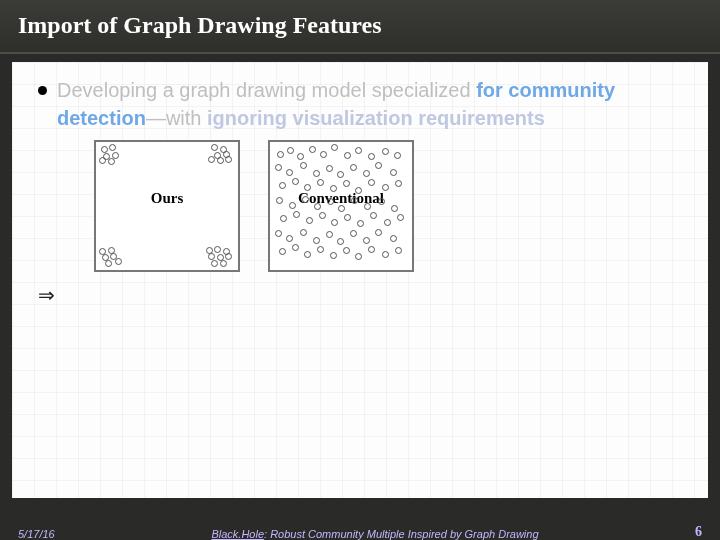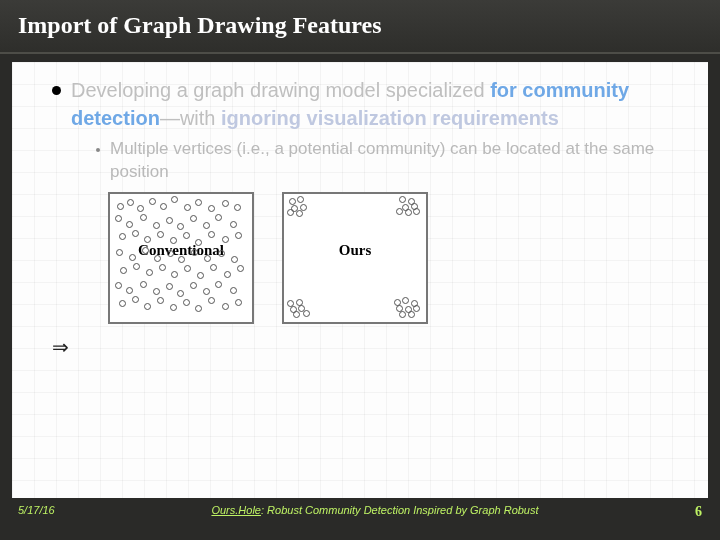--- a/index.html
+++ b/index.html
@@ -24,21 +24,21 @@
     position: absolute;
     left: 12px;
     right: 12px;
     top: 62px;
     bottom: 42px;
     background: #fdfdfd;
     background-image:
       linear-gradient(to right, rgba(0,0,0,0.04) 1px, transparent 1px),
       linear-gradient(to bottom, rgba(0,0,0,0.04) 1px, transparent 1px);
     background-size: 22px 22px;
-    padding: 14px 26px 10px 40px;
+    padding: 14px 26px 10px 26px;
     color: #222;
   }
   .bullet-row { display: flex; align-items: flex-start; gap: 10px; margin-bottom: 6px; }
   .bullet-dot { width: 9px; height: 9px; border-radius: 50%; background: #000; margin-top: 10px; flex: none; }
   .main-line { font-size: 20px; line-height: 1.4; font-family: 'Segoe UI', Arial, sans-serif; color: #bfbfbf; }
   .main-line .em1 { color: #6fa8e6; font-weight: bold; }
   .main-line .em2 { color: #bfc8e0; font-weight: bold; }
   .sub-row { display: flex; align-items: flex-start; gap: 10px; margin-left: 44px; margin-top: 4px; }
   .sub-dot { width: 4px; height: 4px; border-radius: 50%; background: #888; margin-top: 10px; flex: none; }
   .sub-text { font-size: 17px; line-height: 1.35; color: #b9b9b9; font-family: 'Segoe UI', Arial, sans-serif; }
@@ -46,23 +46,23 @@
   .figbox { width: 146px; height: 132px; border: 2px solid #777; background: #fff; position: relative; }
   .figlabel { position: absolute; left: 50%; transform: translateX(-50%); top: 48px; font-weight: bold; font-size: 15px; color: #000; white-space: nowrap; }
   .circle { position: absolute; width: 7px; height: 7px; border: 1.4px solid #555; border-radius: 50%; background: transparent; }
   .conclusion { display: flex; align-items: flex-start; gap: 8px; margin-top: 10px; font-size: 19px; line-height: 1.35; }
   .arrow { font-size: 20px; margin-top: 0px; }
   .footer {
     position: absolute;
     left: 0; right: 0; bottom: 0;
     height: 36px;
     display: flex;
-    align-items: flex-start;
+    align-items: flex-end;
     padding: 0 18px;
-    color: #bef264;
+    color: #c4b5fd;
     font-size: 12px;
   }
   .footer .date { width: 70px; font-style: italic; font-family: 'Trebuchet MS', sans-serif; font-size: 11px; }
   .footer .mid { flex: 1; text-align: center; font-style: italic; font-family: 'Trebuchet MS', sans-serif; font-size: 11px; }
   .footer .mid .bh { text-decoration: underline; }
   .footer .pg { width: 40px; text-align: right; font-weight: bold; font-size: 14px; }
 </style>
 </head>
 <body>
 
@@ -70,26 +70,52 @@
 
 <div class="content">
 
   <div class="bullet-row">
     <div class="bullet-dot"></div>
     <div class="main-line">
       <span>Developing a graph drawing model specialized </span><span class="em1">for community detection</span><span>—with </span><span class="em2">ignoring visualization requirements</span>
     </div>
   </div>
 
-  <div class="sub-row">
-    <div class="sub-dot"></div>
-    <div class="sub-text">Multiple vertices (i.e., a potential community) can be located at the same position</div>
-  </div>
 
   <div class="figs">
+    <div class="figbox" id="fig-right">
+      <div class="figlabel">Ours</div>
+    <div class="circle" style="left: 4.52px; top: 3.68px;"></div>
+        <div class="circle" style="left: 13.04px; top: 2.4px;"></div>
+        <div class="circle" style="left: 7.36px; top: 11.36px;"></div>
+        <div class="circle" style="left: 15.88px; top: 10.08px;"></div>
+        <div class="circle" style="left: 3.1px; top: 15.2px;"></div>
+        <div class="circle" style="left: 11.62px; top: 16.48px;"></div>
+        <div class="circle" style="left: 115.28px; top: 2.4px;"></div>
+        <div class="circle" style="left: 123.8px; top: 3.68px;"></div>
+        <div class="circle" style="left: 118.12px; top: 10.08px;"></div>
+        <div class="circle" style="left: 126.64px; top: 8.8px;"></div>
+        <div class="circle" style="left: 112.44px; top: 13.92px;"></div>
+        <div class="circle" style="left: 120.96px; top: 15.2px;"></div>
+        <div class="circle" style="left: 129.48px; top: 13.92px;"></div>
+        <div class="circle" style="left: 3.1px; top: 106.08px;"></div>
+        <div class="circle" style="left: 11.62px; top: 104.8px;"></div>
+        <div class="circle" style="left: 5.94px; top: 112.48px;"></div>
+        <div class="circle" style="left: 14.46px; top: 111.2px;"></div>
+        <div class="circle" style="left: 18.72px; top: 116.32px;"></div>
+        <div class="circle" style="left: 8.78px; top: 117.6px;"></div>
+        <div class="circle" style="left: 109.6px; top: 104.8px;"></div>
+        <div class="circle" style="left: 118.12px; top: 103.52px;"></div>
+        <div class="circle" style="left: 126.64px; top: 106.08px;"></div>
+        <div class="circle" style="left: 112.44px; top: 111.2px;"></div>
+        <div class="circle" style="left: 120.96px; top: 112.48px;"></div>
+        <div class="circle" style="left: 129.48px; top: 111.2px;"></div>
+        <div class="circle" style="left: 115.28px; top: 117.6px;"></div>
+        <div class="circle" style="left: 123.8px; top: 117.6px;"></div>
+      </div>
     <div class="figbox" id="fig-left">
       <div class="figlabel">Conventional</div>
     <div class="circle" style="left: 7.36px; top: 8.8px;"></div>
         <div class="circle" style="left: 17.3px; top: 4.96px;"></div>
         <div class="circle" style="left: 27.24px; top: 11.36px;"></div>
         <div class="circle" style="left: 38.6px; top: 3.68px;"></div>
         <div class="circle" style="left: 49.96px; top: 8.8px;"></div>
         <div class="circle" style="left: 61.32px; top: 2.4px;"></div>
         <div class="circle" style="left: 74.1px; top: 10.08px;"></div>
         <div class="circle" style="left: 85.46px; top: 4.96px;"></div>
@@ -150,58 +176,28 @@
         <div class="circle" style="left: 21.56px; top: 102.24px;"></div>
         <div class="circle" style="left: 34.34px; top: 108.64px;"></div>
         <div class="circle" style="left: 47.12px; top: 103.52px;"></div>
         <div class="circle" style="left: 59.9px; top: 109.92px;"></div>
         <div class="circle" style="left: 72.68px; top: 104.8px;"></div>
         <div class="circle" style="left: 85.46px; top: 111.2px;"></div>
         <div class="circle" style="left: 98.24px; top: 103.52px;"></div>
         <div class="circle" style="left: 112.44px; top: 108.64px;"></div>
         <div class="circle" style="left: 125.22px; top: 104.8px;"></div>
       </div>
-    <div class="figbox" id="fig-right">
-      <div class="figlabel">Ours</div>
-    <div class="circle" style="left: 4.52px; top: 3.68px;"></div>
-        <div class="circle" style="left: 13.04px; top: 2.4px;"></div>
-        <div class="circle" style="left: 7.36px; top: 11.36px;"></div>
-        <div class="circle" style="left: 15.88px; top: 10.08px;"></div>
-        <div class="circle" style="left: 3.1px; top: 15.2px;"></div>
-        <div class="circle" style="left: 11.62px; top: 16.48px;"></div>
-        <div class="circle" style="left: 115.28px; top: 2.4px;"></div>
-        <div class="circle" style="left: 123.8px; top: 3.68px;"></div>
-        <div class="circle" style="left: 118.12px; top: 10.08px;"></div>
-        <div class="circle" style="left: 126.64px; top: 8.8px;"></div>
-        <div class="circle" style="left: 112.44px; top: 13.92px;"></div>
-        <div class="circle" style="left: 120.96px; top: 15.2px;"></div>
-        <div class="circle" style="left: 129.48px; top: 13.92px;"></div>
-        <div class="circle" style="left: 3.1px; top: 106.08px;"></div>
-        <div class="circle" style="left: 11.62px; top: 104.8px;"></div>
-        <div class="circle" style="left: 5.94px; top: 112.48px;"></div>
-        <div class="circle" style="left: 14.46px; top: 111.2px;"></div>
-        <div class="circle" style="left: 18.72px; top: 116.32px;"></div>
-        <div class="circle" style="left: 8.78px; top: 117.6px;"></div>
-        <div class="circle" style="left: 109.6px; top: 104.8px;"></div>
-        <div class="circle" style="left: 118.12px; top: 103.52px;"></div>
-        <div class="circle" style="left: 126.64px; top: 106.08px;"></div>
-        <div class="circle" style="left: 112.44px; top: 111.2px;"></div>
-        <div class="circle" style="left: 120.96px; top: 112.48px;"></div>
-        <div class="circle" style="left: 129.48px; top: 111.2px;"></div>
-        <div class="circle" style="left: 115.28px; top: 117.6px;"></div>
-        <div class="circle" style="left: 123.8px; top: 117.6px;"></div>
-      </div>
   </div>
 
 
   <div class="conclusion">
     <span class="arrow">⇒</span>
   </div>
 
 </div>
 
 <div class="footer">
   <div class="date">5/17/16</div>
   <div class="mid">
-    <span class="bh">Ours.Hole</span><span>: Robust Community Detection Inspired by Graph Robust</span>
+    <span class="bh">Black.Hole</span><span>: Robust Community Multiple Inspired by Graph Drawing</span>
   </div>
   <div class="pg">6</div>
 </div>
 
 </body></html>

